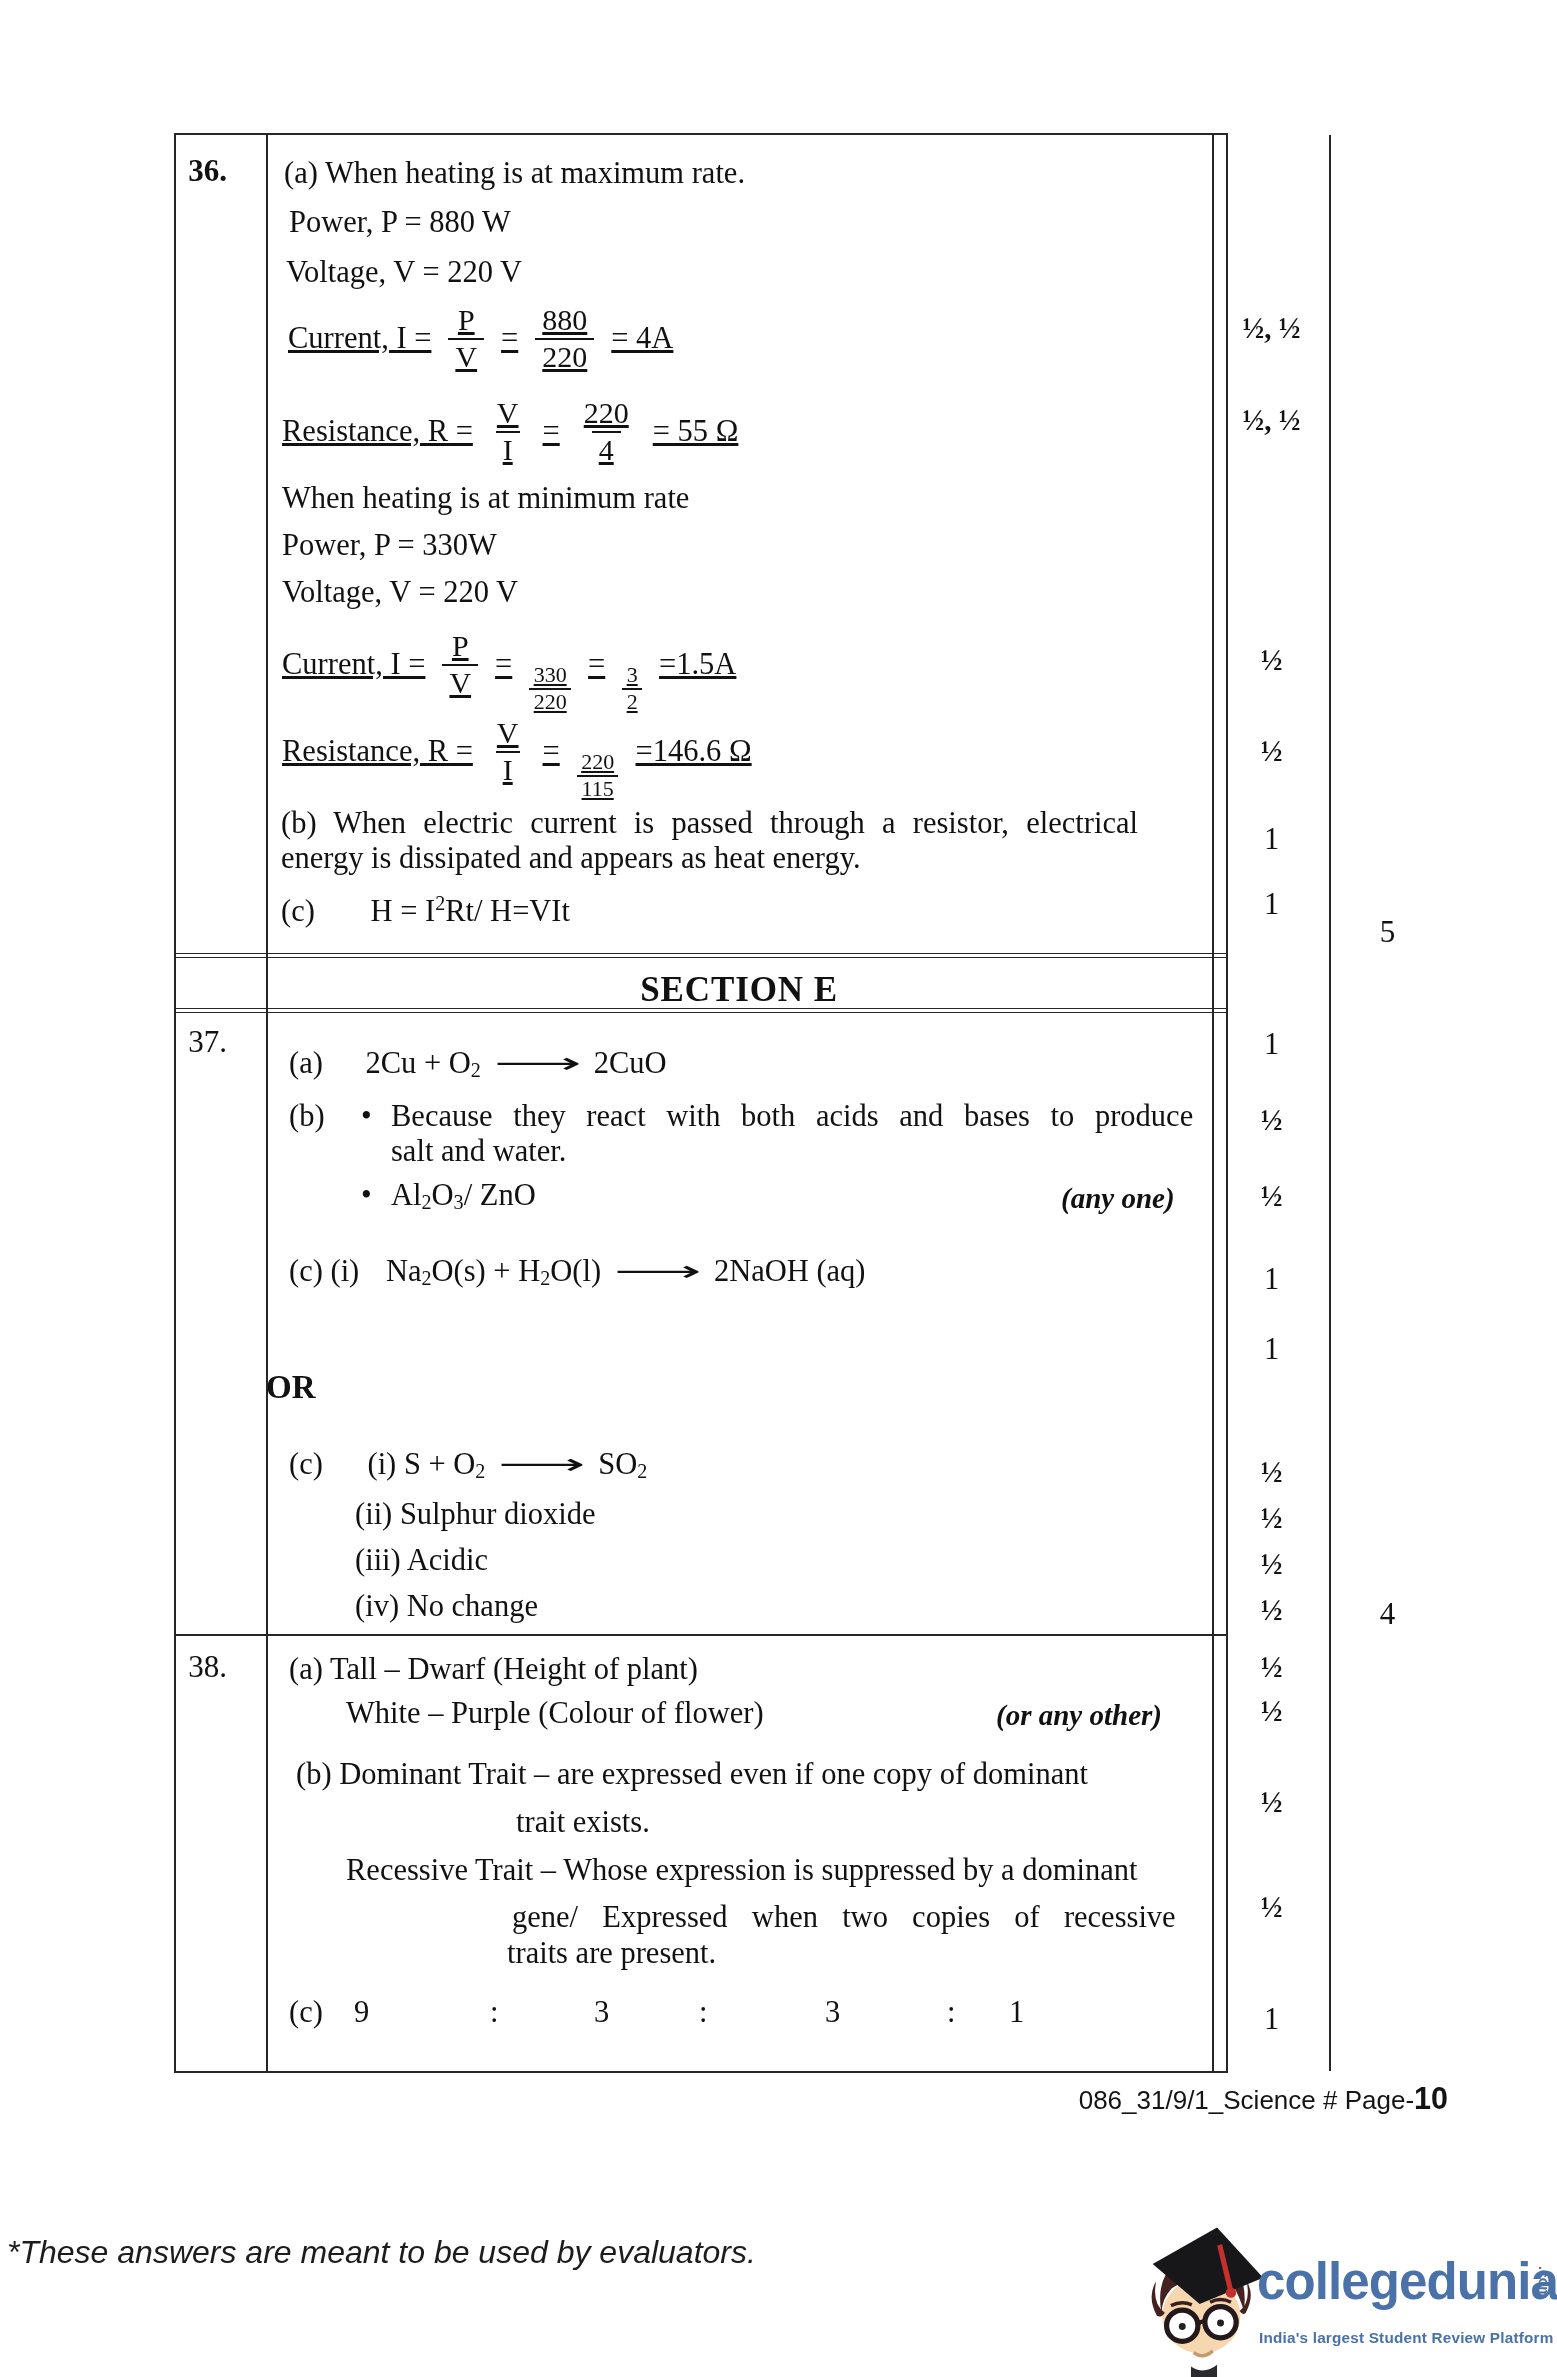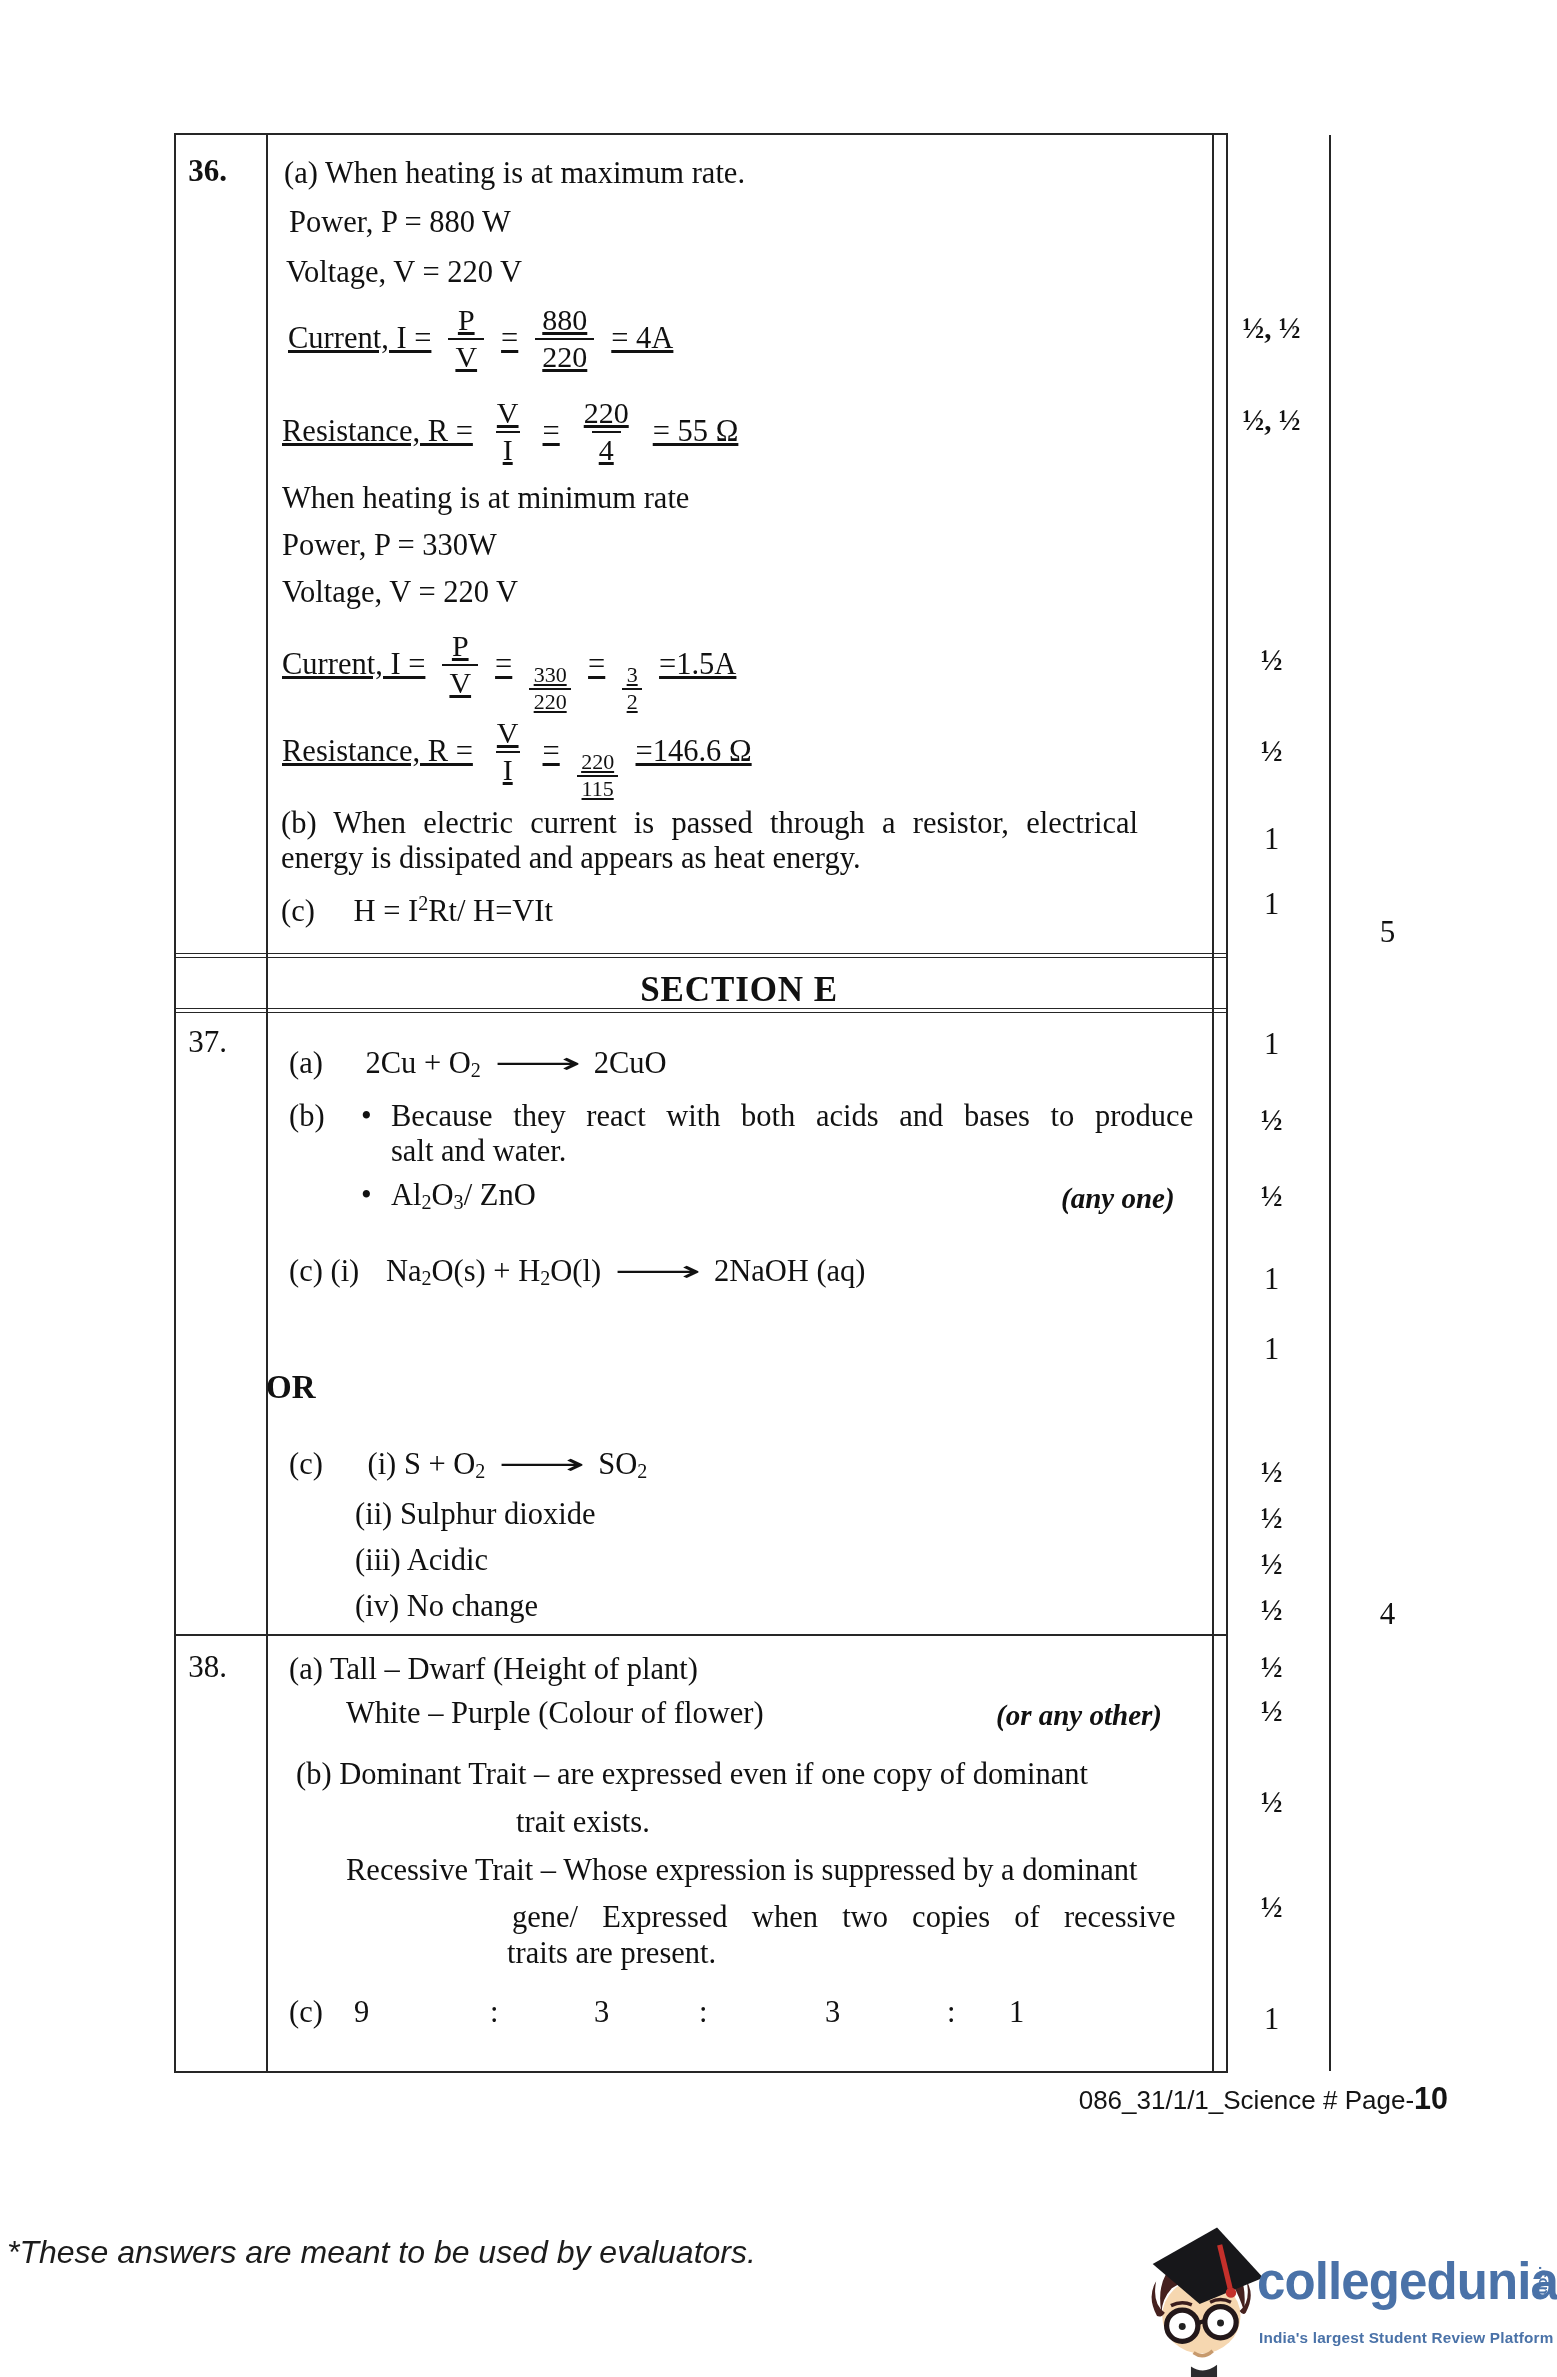--- a/index.html
+++ b/index.html
@@ -129,21 +129,21 @@
         <span class="den">115</span>
       </span>
     <span>=146.6 Ω</span>
   </div>
 
   <div class="tl" style="left:105px;top:669px;word-spacing:9.6px">(b) When electric current is passed through a resistor, electrical</div>
   <div class="tl" style="left:105px;top:704px">energy is dissipated and appears as heat energy.</div>
 
   <div class="tl" style="left:105px;top:757px">
     <span>(c)</span>
-    <span style="margin-left:31px">H = I<sup>2</sup>Rt/ H=VIt</span>
+    <span style="margin-left:48px">H = I<sup>2</sup>Rt/ H=VIt</span>
   </div>
 
   <div class="mark" style="top:174px">½, ½</div>
   <div class="mark" style="top:266px">½, ½</div>
   <div class="mark" style="top:506px">½</div>
   <div class="mark" style="top:597px">½</div>
   <div class="mark plain" style="top:685px">1</div>
   <div class="mark plain" style="top:750px">1</div>
   <div class="total" style="top:778px">5</div>
 
@@ -215,21 +215,21 @@
   </div>
 
   <div class="mark" style="top:1513px">½</div>
   <div class="mark" style="top:1557px">½</div>
   <div class="mark" style="top:1648px">½</div>
   <div class="mark" style="top:1753px">½</div>
   <div class="mark plain" style="top:1865px">1</div>
 </div>
 
 <div class="footer">
-  <span>086_31/1/1_Science # Page-</span><span class="pg">10</span>
+  <span>086_31/9/1_Science # Page-</span><span class="pg">10</span>
 </div>
 
 <div class="footnote">*These answers are meant to be used by evaluators.</div>
 
 <div class="logo">
   <svg width="148" height="167" viewBox="0 0 170 192">
     <ellipse cx="82" cy="122" rx="45" ry="43" fill="#f6d7b0"></ellipse>
     <path d="M36,118 Q26,58 85,50 Q138,56 131,116 Q118,76 100,68 Q68,76 48,90 Q37,102 36,118 Z" fill="#45211f"></path>
     <path d="M31,122 Q19,100 30,82 Q25,108 40,118 Q36,124 31,122 Z" fill="#45211f"></path>
     <path d="M133,118 Q144,98 134,82 Q139,106 126,116 Q130,122 133,118 Z" fill="#45211f"></path>

